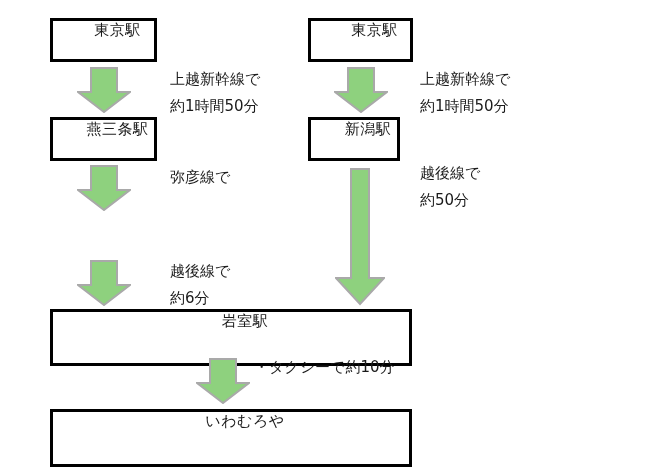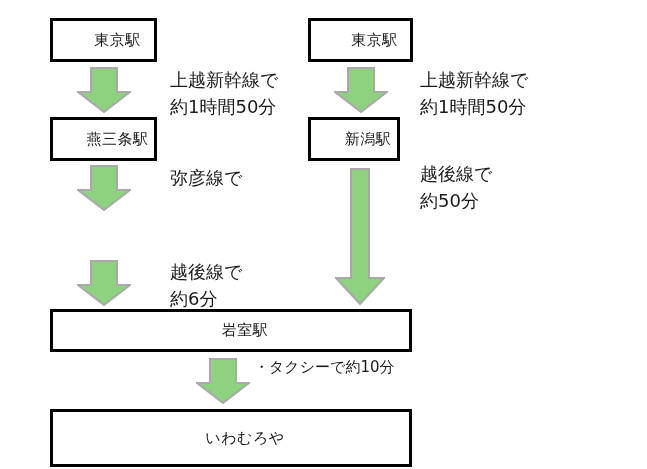--- a/index.html
+++ b/index.html
@@ -17,31 +17,31 @@
     font-family:"DejaVu Sans","Liberation Sans",sans-serif;
     color:var(--text);
     overflow:hidden;
   }
   .station-box{
     position:absolute;
     box-sizing:border-box;
     border:3px solid var(--box-border);
     background:#ffffff;
     display:flex;
-    align-items:center;
+    align-items:flex-start;
     justify-content:center;
     font-size:15px;
     letter-spacing:0.5px;
     padding-left:28px;
   }
   .arrow{position:absolute;display:block;}
   .arrow polygon{fill:var(--arrow-fill);stroke:var(--arrow-stroke);stroke-width:2;}
   .seg-label{
     position:absolute;
-    font-size:18px;
+    font-size:15px;
     line-height:27px;
     white-space:nowrap;
   }
   .notes{
     position:absolute;
     font-size:15px;
     line-height:28px;
     white-space:nowrap;
   }
 </style>
@@ -99,21 +99,21 @@
   </div>
 
   <svg class="arrow" style="left:335px;top:168px" width="50" height="138" viewBox="0 0 50 138">
     <polygon points="16,1 34,1 34,110 49,110 25,136 1,110 16,110"></polygon>
   </svg>
   <div class="seg-label" style="left:420px;top:160px">
     <div>越後線で</div>
     <div>約50分</div>
   </div>
 
-  <div class="station-box" style="left:50px;top:309px;width:362px;height:43px">
+  <div class="station-box" style="left:50px;top:309px;width:362px;height:57px">
     <span>岩室駅</span>
   </div>
 
   <svg class="arrow" style="left:196px;top:358px" width="54" height="46" viewBox="0 0 54 46">
     <polygon points="14,1 40,1 40,25 53,25 27,45 1,25 14,25"></polygon>
   </svg>
   <div class="notes" style="left:254px;top:353px">
     <div>・タクシーで約10分</div>
   </div>
 

